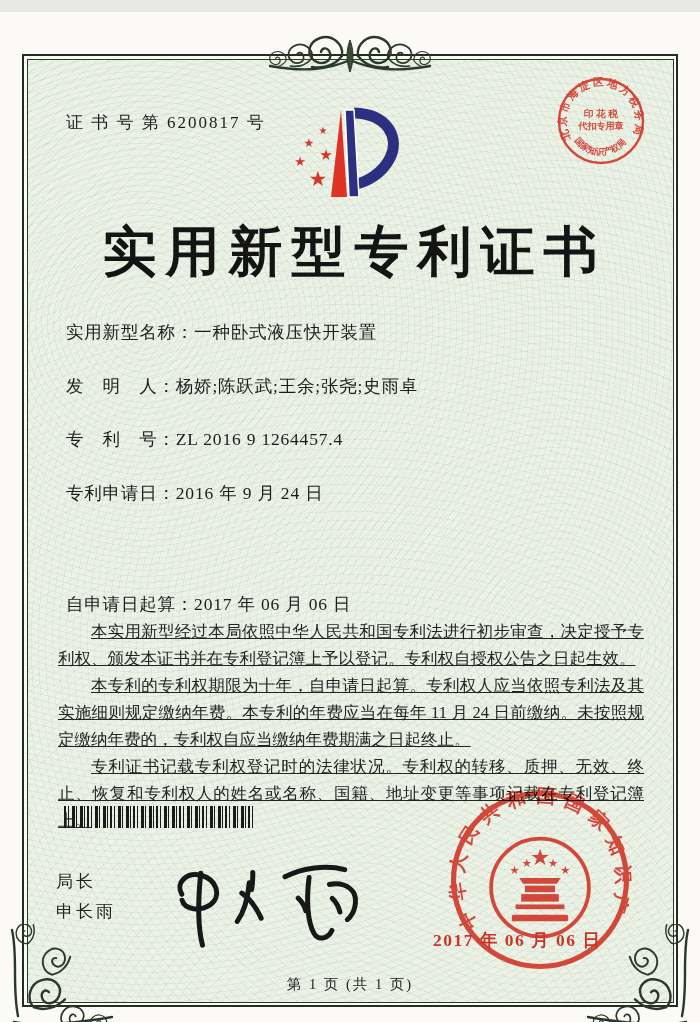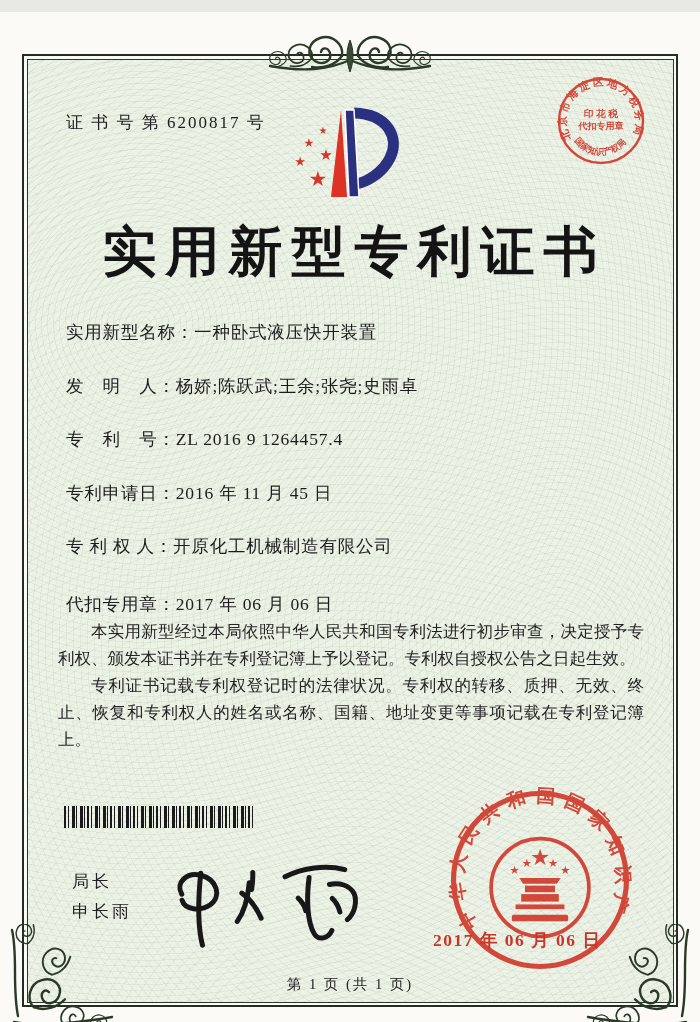--- a/index.html
+++ b/index.html
@@ -27,32 +27,32 @@
   .title{
     position:absolute;left:0;top:204px;width:100%;text-align:center;
     font-size:54px;font-weight:700;letter-spacing:9px;text-indent:9px;color:#141414;
   }
   .field{position:absolute;left:66px;font-size:17.5px;letter-spacing:.8px;white-space:nowrap;}
   .f0{top:308px}.f1{top:362px}.f2{top:415px}.f3{top:469px}.f4{top:522px}.f5{top:580px}
   .body-text{
     position:absolute;left:58px;top:606px;width:586px;
     font-size:16.5px;line-height:27px;text-align:justify;color:#242424;
   }
-  .body-text p{margin:0;text-indent:2em;}
+  .body-text p{margin:0;text-indent:2em;text-decoration:underline;}
   .barcode{
     position:absolute;left:64px;top:794px;width:190px;height:22px;
     background:repeating-linear-gradient(90deg,
       #1a1a1a 0 2px, rgba(0,0,0,0) 2px 4px,
       #1a1a1a 4px 5px, rgba(0,0,0,0) 5px 8px,
       #1a1a1a 8px 11px, rgba(0,0,0,0) 11px 12px,
       #1a1a1a 12px 13px, rgba(0,0,0,0) 13px 16px,
       #1a1a1a 16px 19px, rgba(0,0,0,0) 19px 20px,
       #1a1a1a 20px 21px, rgba(0,0,0,0) 21px 23px);
   }
-  .signer{position:absolute;left:72px;font-family:"Liberation Sans","DejaVu Sans",sans-serif;
+  .signer{position:absolute;left:56px;font-family:"Liberation Sans","DejaVu Sans",sans-serif;
     font-size:17px;letter-spacing:3px;color:#222;}
   .signer-title{top:858px;}
   .signer-name{top:888px;text-align:right;}
   .signature{position:absolute;left:158px;top:832px;transform:rotate(-3deg);}
   .stamp{position:absolute;mix-blend-mode:multiply;opacity:.92;}
   .stamp-tax{left:552px;top:60px;}
   .stamp-office{left:446px;top:774px;}
   .stamp-date{
     position:absolute;left:433px;top:916px;font-size:17.5px;font-weight:700;
     letter-spacing:1.5px;color:#c7362a;z-index:4;
@@ -146,26 +146,26 @@
       <text font-size="12.5" fill="#d0392b" font-weight="700">
         <textPath href="#taxBottom" textLength="86" lengthAdjust="spacing">国家知识产权局</textPath>
       </text>
     </svg>
 
     <div class="title">实用新型专利证书</div>
 
     <div class="field f0"><span>实用新型名称：</span><span>一种卧式液压快开装置</span></div>
     <div class="field f1"><span>发　明　人：</span><span>杨娇;陈跃武;王余;张尧;史雨卓</span></div>
     <div class="field f2"><span>专　利　号：</span><span>ZL 2016 9 1264457.4</span></div>
-    <div class="field f3"><span>专利申请日：</span><span>2016 年 11 月 45 日</span></div>
-    <div class="field f4"><span>专 利 权 人：</span><span>开原化工机械制造有限公司</span></div>
-    <div class="field f5"><span>代扣专用章：</span><span>2017 年 06 月 06 日</span></div>
+    <div class="field f3"><span>专利申请日：</span><span>2016 年 9 月 24 日</span></div>
+    <div class="field f5"><span>自申请日起算：</span><span>2017 年 06 月 06 日</span></div>
 
     <div class="body-text">
       <p>本实用新型经过本局依照中华人民共和国专利法进行初步审查，决定授予专利权、颁发本证书并在专利登记簿上予以登记。专利权自授权公告之日起生效。</p>
+      <p>本专利的专利权期限为十年，自申请日起算。专利权人应当依照专利法及其实施细则规定缴纳年费。本专利的年费应当在每年 11 月 24 日前缴纳。未按照规定缴纳年费的，专利权自应当缴纳年费期满之日起终止。</p>
       <p>专利证书记载专利权登记时的法律状况。专利权的转移、质押、无效、终止、恢复和专利权人的姓名或名称、国籍、地址变更等事项记载在专利登记簿上。</p>
     </div>
 
     <div class="barcode"></div>
 
     <div class="signer signer-title">局长</div>
     <div class="signer signer-name">申长雨</div>
 
     <svg class="signature" width="210" height="105" viewBox="0 0 210 105">
       <g fill="none" stroke="#181818" stroke-width="5" stroke-linecap="round">

